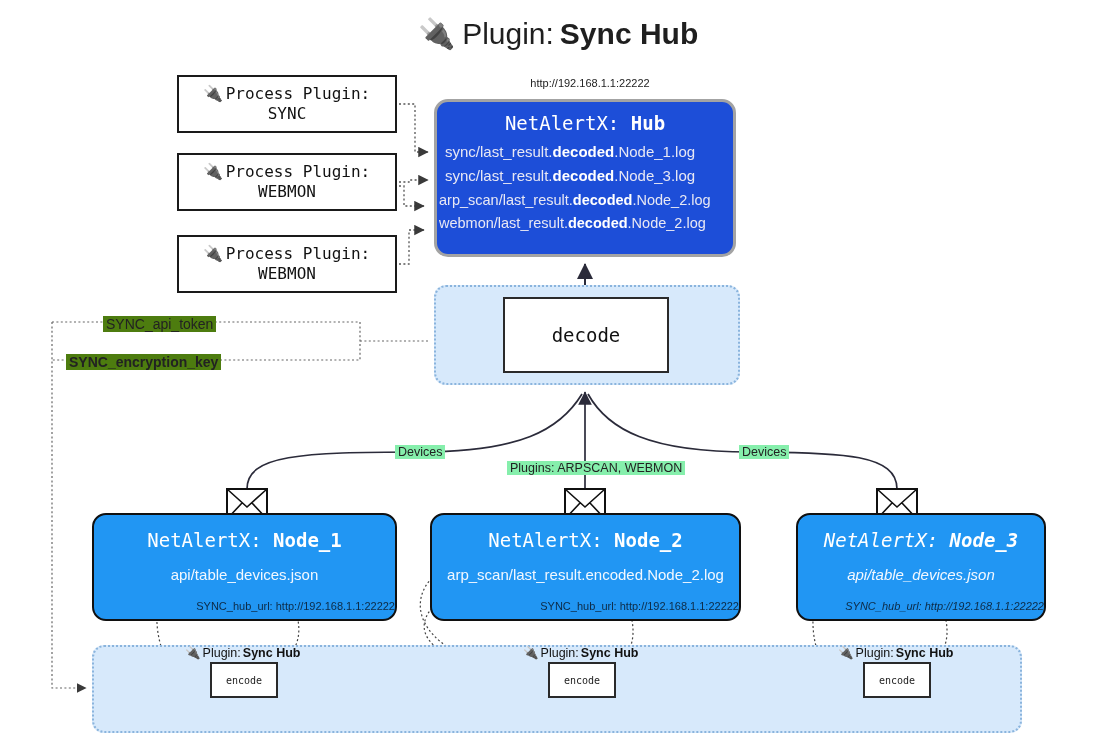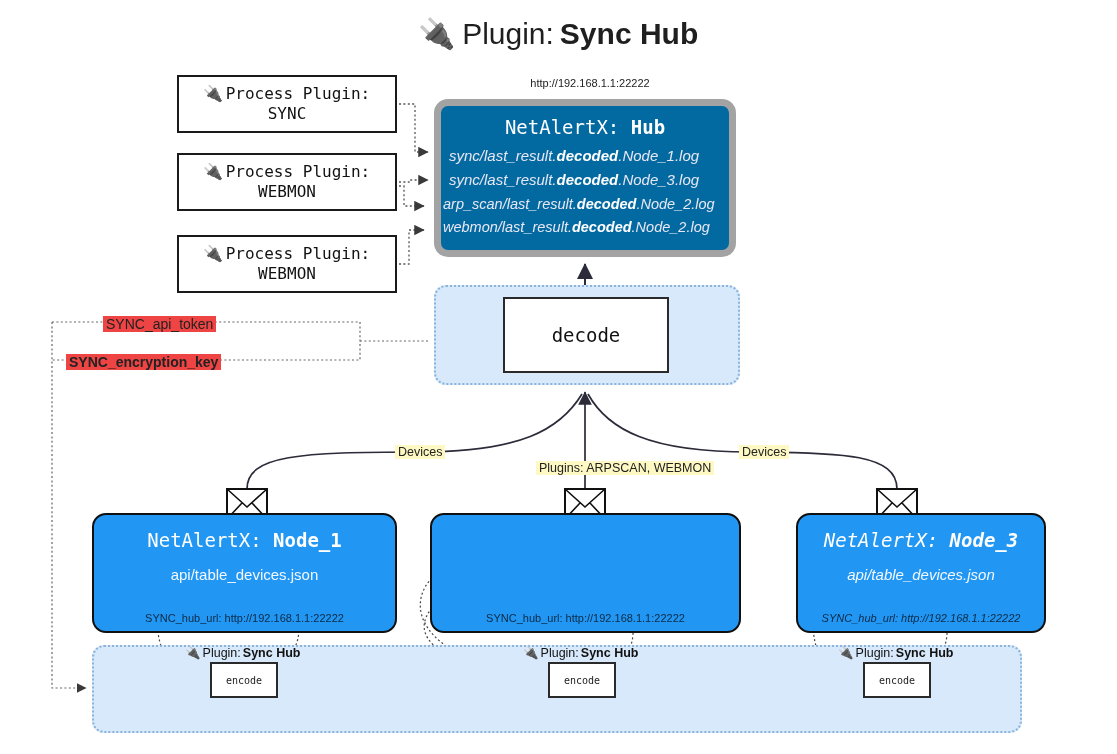--- a/index.html
+++ b/index.html
@@ -22,56 +22,56 @@
   
   .proc-box{width:220px;height:58px;border:2px solid #1a1a1a;background:#fff;
             display:flex;flex-direction:column;align-items:center;justify-content:center;
             font-family:"DejaVu Sans Mono","Liberation Mono",monospace;font-size:16px;line-height:1.22;color:#111;}
   .proc-line1{display:flex;align-items:center;gap:2px;}
   .proc-box-1{left:177px;top:75px;}
   .proc-box-2{left:177px;top:153px;}
   .proc-box-3{left:177px;top:235px;}
 
   
-  .hub{left:434px;top:99px;width:302px;height:158px;background:#0369a1;border:7px solid #a3a3a3;
+  .hub{left:434px;top:99px;width:302px;height:158px;background:#1d4ed8;border:3px solid #a3a3a3;
        border-radius:14px;padding-top:10px;}
   .hub-title{text-align:center;font-family:"DejaVu Sans Mono","Liberation Mono",monospace;
              font-size:19px;color:#ffffff;margin-bottom:6px;}
   .hub-title b{font-weight:700;}
-  .hub-list{padding:0 8px;font-style:italic;}
+  .hub-list{padding:0 8px;}
   .hub-item{font-size:15px;color:#e8e8f4;line-height:1.62;white-space:nowrap;text-align:left;}
   .hub-item b{color:#ffffff;font-weight:700;}
   .hub-item.small{font-size:14.5px;margin-left:-6px;}
 
   
   .decode-wrap{left:434px;top:285px;width:306px;height:100px;background:#d7e9fb;
                border:2px dotted #8ab4dd;border-radius:12px;}
   .decode-box{left:503px;top:297px;width:166px;height:76px;background:#ffffff;border:2px solid #2a2a2a;
               display:flex;align-items:center;justify-content:center;
               font-family:"DejaVu Sans Mono","Liberation Mono",monospace;font-size:19px;color:#111;}
 
   
-  .secret-label{font-size:14px;color:#222;background:#ef4444;padding:0 3px;}
+  .secret-label{font-size:14px;color:#222;background:#4d7c0f;padding:0 3px;}
   .sec1{left:103px;top:316px;}
   .sec2{left:66px;top:354px;font-weight:bold;}
 
   
-  .edge-label{font-size:12.5px;color:#222;background:#fef9c3;padding:0 3px;white-space:nowrap;text-align:center;}
+  .edge-label{font-size:12.5px;color:#222;background:#86efac;padding:0 3px;white-space:nowrap;text-align:center;}
   .lbl-dev-left{left:395px;top:445px;}
   .lbl-dev-right{left:739px;top:445px;}
-  .lbl-plugins{left:536px;top:461px;}
-
-  
-  .node{height:120px;background:#2196f3;border:2px solid #101010;border-radius:14px;padding-top:14px;}
+  .lbl-plugins{left:507px;top:461px;}
+
+  
+  .node{height:108px;background:#2196f3;border:2px solid #101010;border-radius:14px;padding-top:14px;}
   .node-title{text-align:center;font-family:"DejaVu Sans Mono","Liberation Mono",monospace;
               font-size:19px;color:#ffffff;}
   .node-title b{font-weight:700;}
   .node-lines{margin-top:12px;text-align:center;}
   .node-line{font-size:15px;color:#f2f8ff;line-height:1.55;white-space:nowrap;}
-  .node-url{position:absolute;left:0;width:100%;bottom:7px;text-align:center;font-size:11px;color:#0d2a45;}
+  .node-url{position:absolute;left:0;width:100%;bottom:7px;text-align:right;font-size:11px;color:#0d2a45;}
   .node1{left:92px;top:513px;width:305px;}
   .node2{left:430px;top:513px;width:311px;}
   .node3{left:796px;top:513px;width:250px;font-style:italic;}
 
   
   .bottom-wrap{left:92px;top:645px;width:930px;height:88px;background:#d7e9fb;
                border:2px dotted #8ab4dd;border-radius:12px;}
   .enc-label{font-size:12.5px;color:#111;display:flex;align-items:center;gap:2px;white-space:nowrap;}
   .enc-label b{font-weight:700;}
   .enc-box{width:68px;height:36px;background:#ffffff;border:2px solid #2a2a2a;
@@ -201,21 +201,25 @@
     <div class="node-title">
       <span>NetAlertX:</span> <b>Node_1</b>
     </div>
     <div class="node-lines">
       <div class="node-line">api/table_devices.json</div>
     </div>
     <div class="node-url">SYNC_hub_url: http://192.168.1.1:22222</div>
   </div>
 
   <div class="abs node node2">
+    <div class="node-title">
+      <span>NetAlertX:</span> <b>Node_2</b>
+    </div>
     <div class="node-lines">
+      <div class="node-line">arp_scan/last_result.encoded.Node_2.log</div>
     </div>
     <div class="node-url">SYNC_hub_url: http://192.168.1.1:22222</div>
   </div>
 
   <div class="abs node node3">
     <div class="node-title">
       <span>NetAlertX:</span> <b>Node_3</b>
     </div>
     <div class="node-lines">
       <div class="node-line">api/table_devices.json</div>

